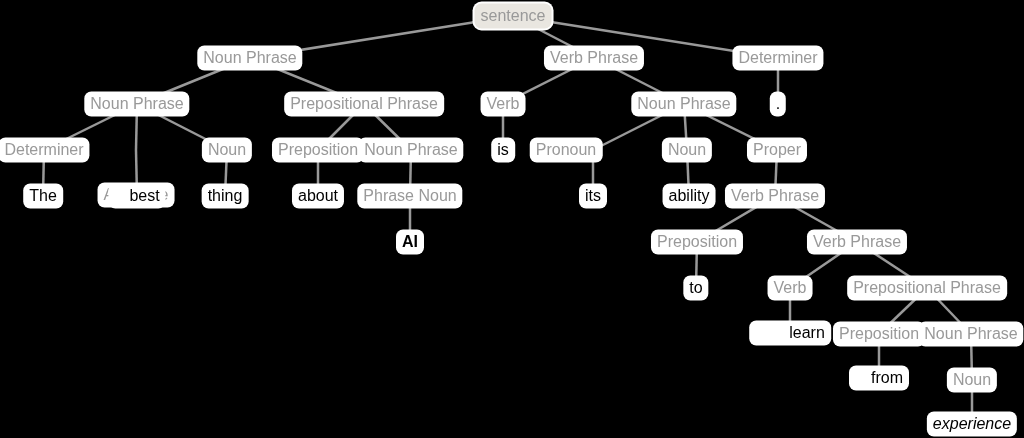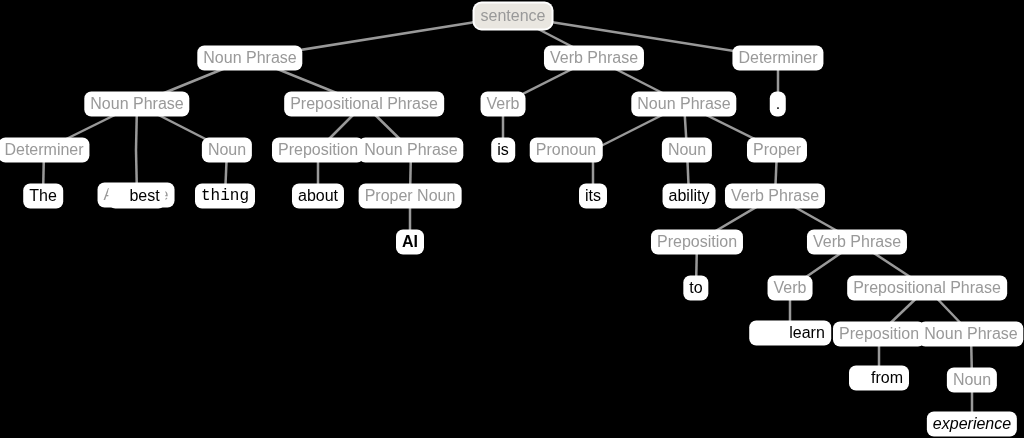--- a/index.html
+++ b/index.html
@@ -87,23 +87,23 @@
       <div class="node phrase" style="left: 136px; top: 150px; margin-top: 45px;">Adjective</div>
       <div class="node phrase" style="left: 227px; top: 150px;">Noun</div>
       <div class="node phrase" style="left: 318px; top: 150px;">Preposition</div>
       <div class="node phrase" style="left: 411px; top: 150px;">Noun Phrase</div>
       <div class="node word" style="left: 503px; top: 150px;">is</div>
       <div class="node phrase" style="left: 566px; top: 150px;">Pronoun</div>
       <div class="node phrase" style="left: 687px; top: 150px;">Noun</div>
       <div class="node phrase" style="left: 777px; top: 150px;">Proper</div>
       <div class="node word" style="left: 43px; top: 196px;">The</div>
       <div class="node word" style="left: 137px; top: 196px; padding-left: 21px;">best</div>
-      <div class="node word" style="left: 225px; top: 196px; font-family: Liberation Mono, monospace;">thing</div>
+      <div class="node word" style="left: 225px; top: 196px;">thing</div>
       <div class="node word" style="left: 318px; top: 196px;">about</div>
-      <div class="node phrase" style="left: 410px; top: 196px;">Proper Noun</div>
+      <div class="node phrase" style="left: 410px; top: 196px;">Phrase Noun</div>
       <div class="node word" style="left: 593px; top: 196px;">its</div>
       <div class="node word" style="left: 689px; top: 196px;">ability</div>
       <div class="node phrase" style="left: 775px; top: 196px;">Verb Phrase</div>
       <div class="node word" style="left: 410px; top: 242px; font-weight: bold;">AI</div>
       <div class="node phrase" style="left: 697px; top: 242px;">Preposition</div>
       <div class="node phrase" style="left: 857px; top: 242px;">Verb Phrase</div>
       <div class="node word" style="left: 696px; top: 288px;">to</div>
       <div class="node phrase" style="left: 790px; top: 288px;">Verb</div>
       <div class="node phrase" style="left: 927px; top: 288px;">Prepositional Phrase</div>
       <div class="node word" style="left: 790px; top: 333px; padding-left: 40px;">learn</div>

